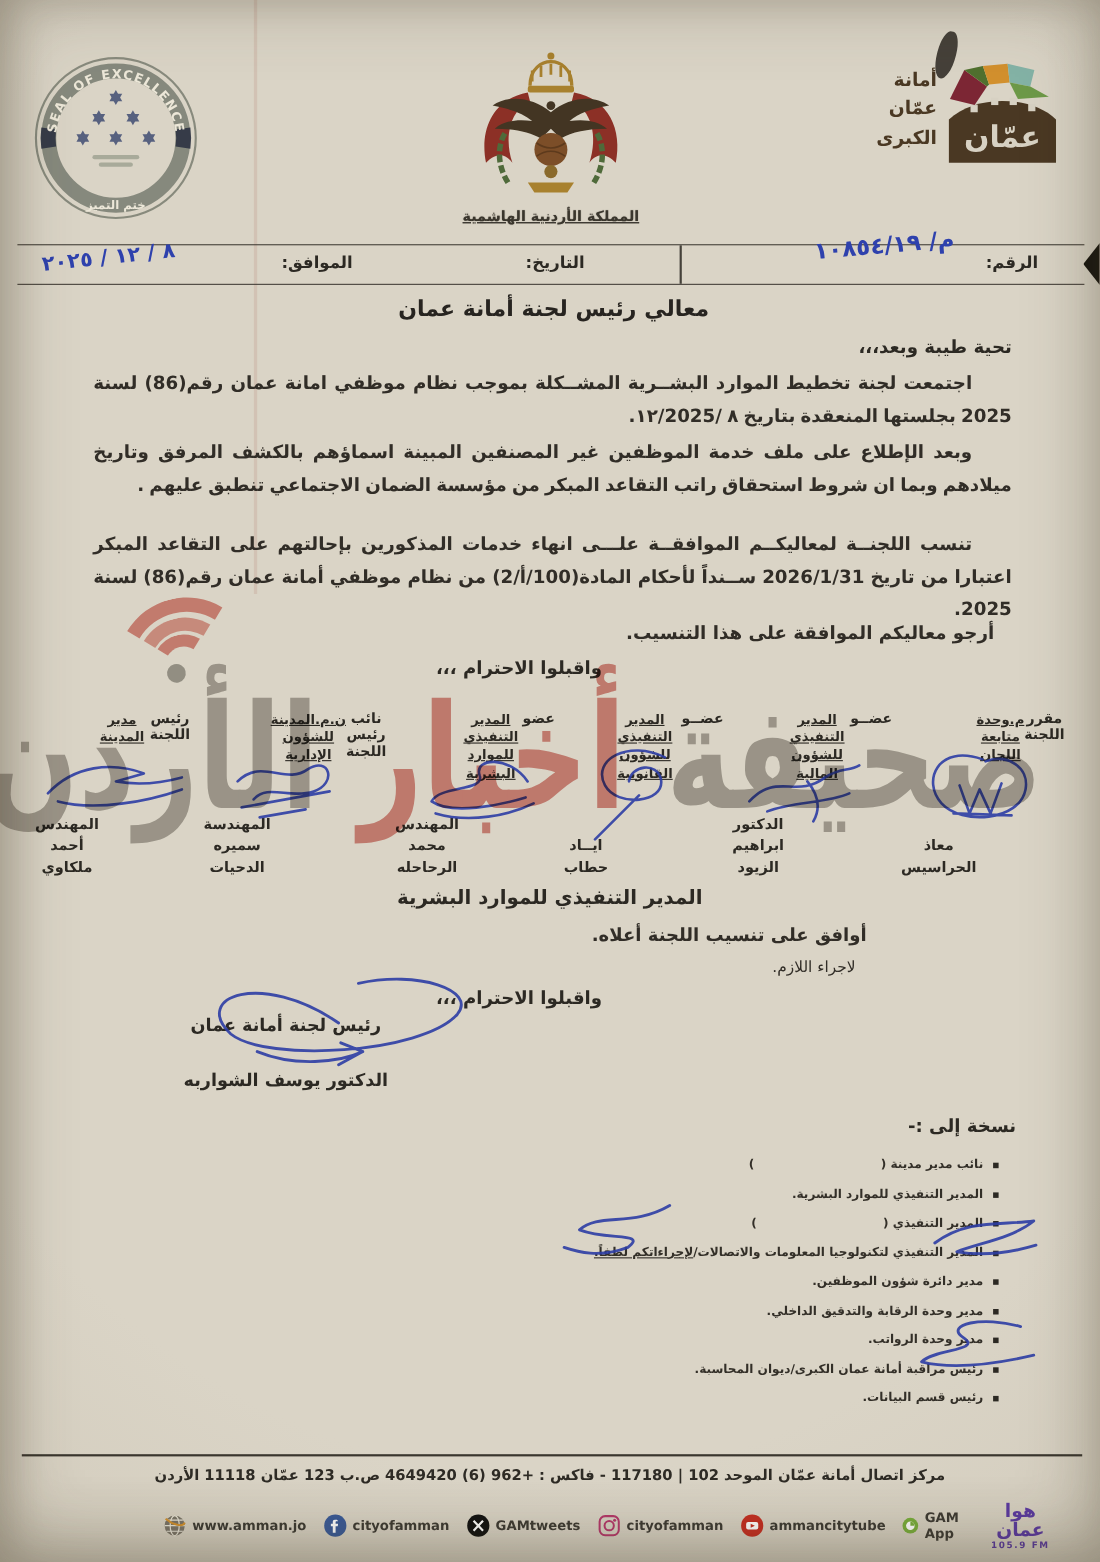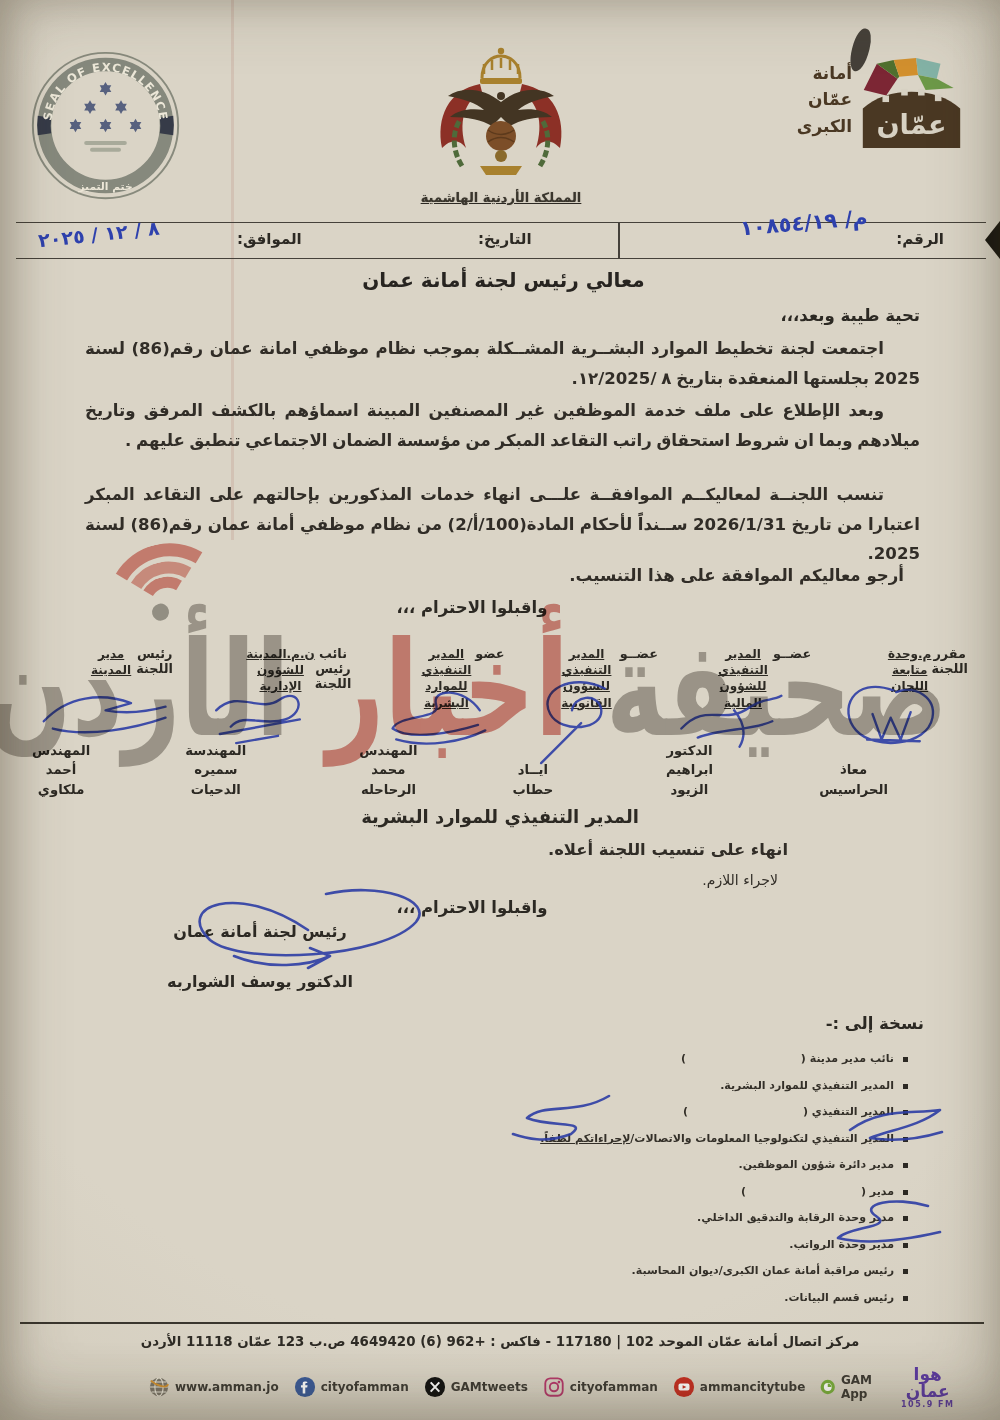--- a/index.html
+++ b/index.html
@@ -19,21 +19,21 @@
   .gam-text{font-weight:bold;color:#4a3823;font-size:17px;line-height:1.55;text-align:right;padding-top:4px;}
   .artifact-blob{position:absolute;left:852px;top:28px;width:17px;height:44px;background:#23201a;
     border-radius:50% 45% 55% 50%;transform:rotate(14deg);opacity:.82;}
   .crease{position:absolute;left:231px;top:0;width:3px;height:540px;background:rgba(165,75,60,.13);}
   
   .refstrip{position:absolute;top:222px;left:16px;right:14px;height:35px;
     border-top:1.6px solid #45413a;border-bottom:1.6px solid #45413a;font-size:15px;font-weight:bold;}
   .refstrip .lbl{position:absolute;top:7px;}
   .ref-num-lbl{right:42px;}
   .ref-date-lbl{left:462px;}
-  .ref-mow-lbl{left:221px;}
+  .ref-mow-lbl{left:240px;}
   .ref-div{position:absolute;top:0;bottom:0;left:602px;width:1.6px;background:#45413a;}
   .hand{color:#2e41ad;font-weight:bold;}
   .ref-num-val{position:absolute;right:118px;top:-12px;font-size:21px;transform:rotate(-5deg);letter-spacing:2px;}
   .ref-mow-val{position:absolute;left:22px;top:0px;font-size:19px;transform:rotate(-6deg);letter-spacing:1px;}
   .corner-wedge{position:absolute;top:221px;right:0;width:15px;height:38px;background:#17150f;
     clip-path:polygon(100% 0,100% 100%,0 50%);}
   
   .ltr-title{position:absolute;top:268px;left:85px;right:78px;text-align:center;
     font-size:20px;font-weight:bold;color:#272420;}
   .salutation{position:absolute;top:306px;right:80px;font-size:16.5px;font-weight:bold;}
@@ -258,37 +258,36 @@
         <path d="M8,52 C34,24 72,20 104,32 L76,40 C98,44 120,42 142,36 M18,60 C56,70 108,60 142,48"></path>
         </svg>
       <div class="nm">
           <div>المهندس</div>
         <div>أحمد ملكاوي</div>
         </div>
     </div>
   </div>
 
   <div class="hr-title">المدير التنفيذي للموارد البشرية</div>
-  <div class="approve">انهاء على تنسيب اللجنة أعلاه.</div>
+  <div class="approve">أوافق على تنسيب اللجنة أعلاه.</div>
   <div class="action">لاجراء اللازم.</div>
   <div class="closing2">واقبلوا الاحترام ،،،</div>
   <svg class="inksvg" style="left:158px;top:878px;" width="310" height="105" viewBox="0 0 310 105">
     <path d="M150,52 C80,4 16,28 52,62 C84,88 226,80 258,44 C276,22 222,4 168,16 M76,78 C110,92 150,88 172,78 L152,70 M172,78 L150,90"></path>
     </svg>
   <div class="signer-role">رئيس لجنة أمانة عمان</div>
   <div class="signer-name">الدكتور يوسف الشواربه</div>
 
   <div class="copies-title">نسخة إلى :-</div>
   <ul class="copies">
     <li><span>نائب مدير مدينة (                              )</span><span class="emph"></span></li>
     <li><span>المدير التنفيذي للموارد البشرية.</span><span class="emph"></span></li>
     <li><span>المدير التنفيذي (                              )</span><span class="emph"></span></li>
     <li><span>المدير التنفيذي لتكنولوجيا المعلومات والاتصالات/</span><span class="emph">لإجراءاتكم لطفاً.</span></li>
     <li><span>مدير دائرة شؤون الموظفين.</span><span class="emph"></span></li>
-    <li><span>مدير (                              )</span><span class="emph"></span></li>
     <li><span>مدير وحدة الرقابة والتدقيق الداخلي.</span><span class="emph"></span></li>
     <li><span>مدير وحدة الرواتب.</span><span class="emph"></span></li>
     <li><span>رئيس مراقبة أمانة عمان الكبرى/ديوان المحاسبة.</span><span class="emph"></span></li>
     <li><span>رئيس قسم البيانات.</span><span class="emph"></span></li>
   </ul>
   <svg class="inksvg" style="left:505px;top:1086px;" width="130" height="55" viewBox="0 0 130 55">
     <path d="M104,10 C70,30 40,16 22,32 C48,42 84,34 66,48 C40,58 20,52 8,48"></path>
     </svg>
   <svg class="inksvg" style="left:840px;top:1100px;" width="115" height="45" viewBox="0 0 115 45">
     <path d="M10,30 C40,8 70,14 100,10 C80,26 50,30 30,38 C55,42 82,38 102,32"></path>

